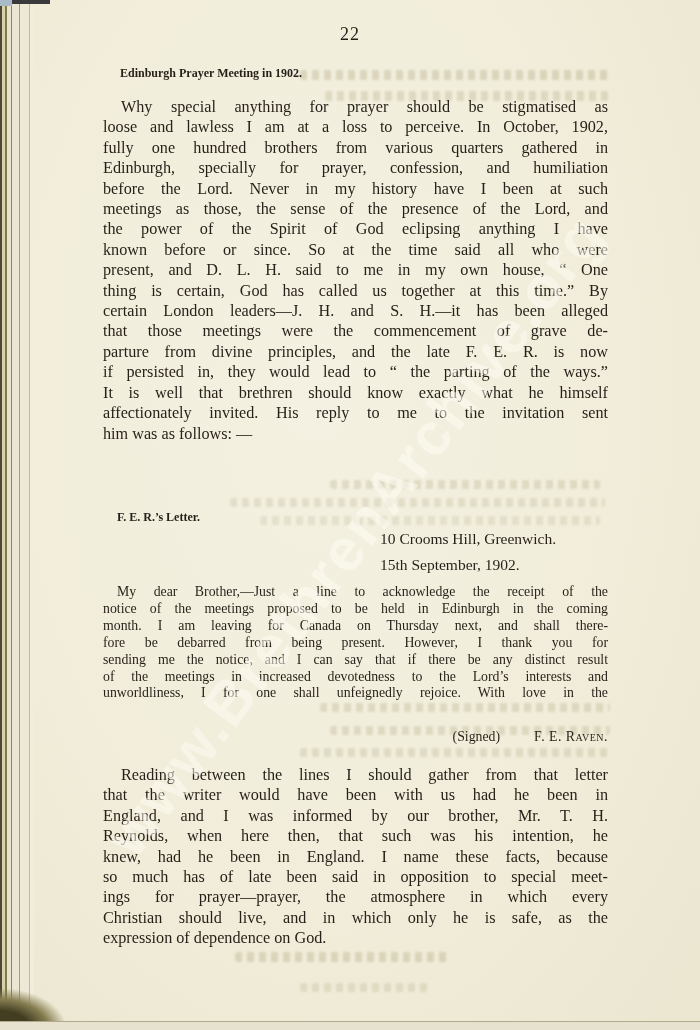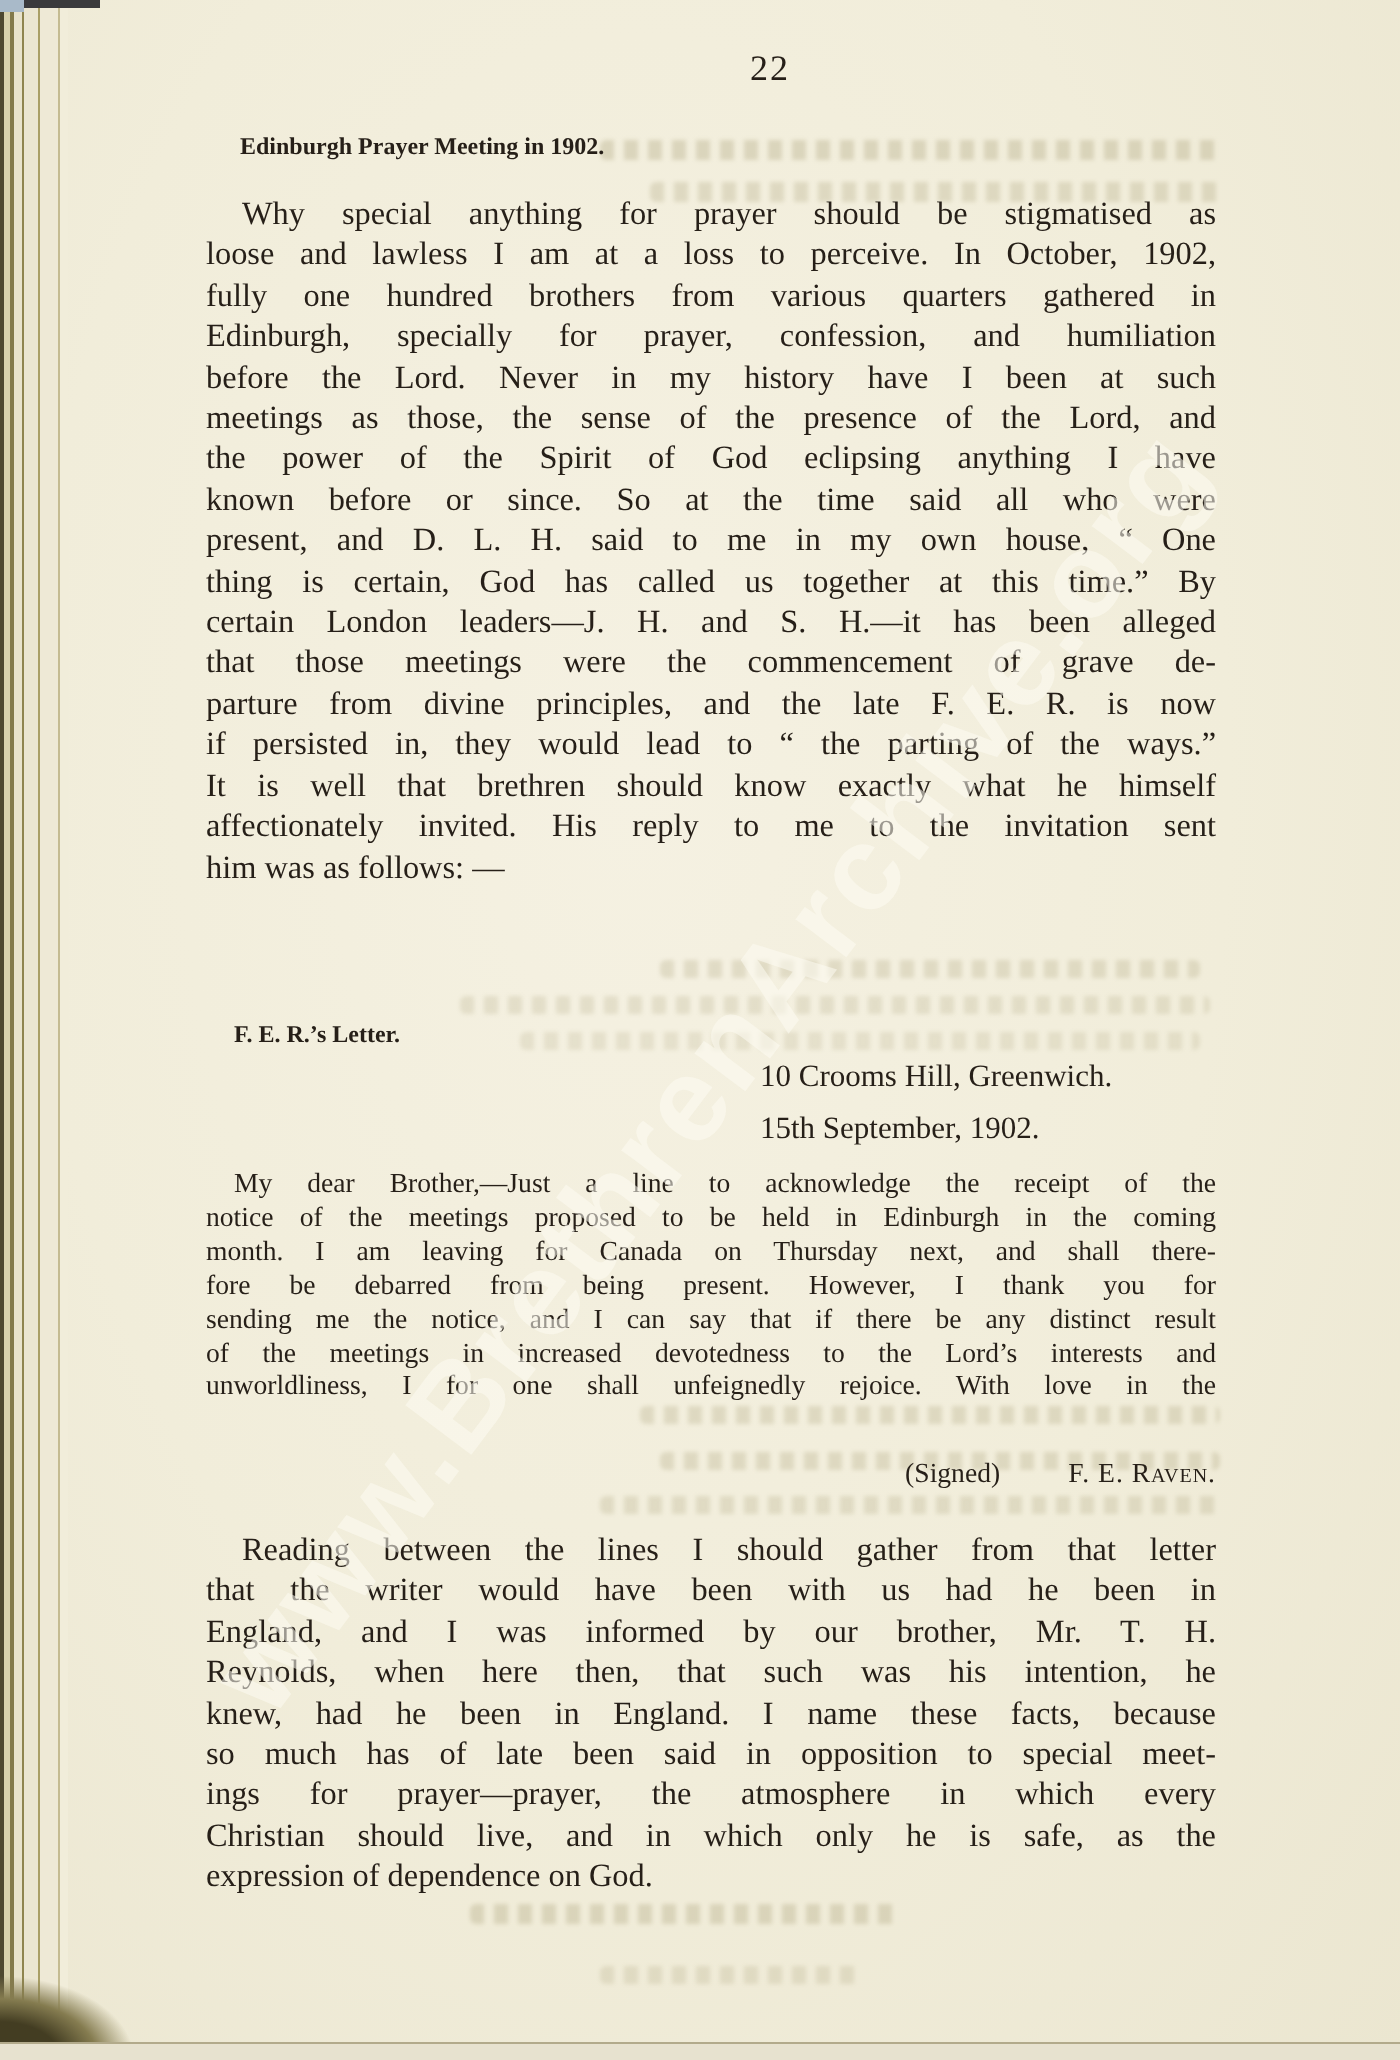--- a/index.html
+++ b/index.html
@@ -45,21 +45,21 @@
   }
   
   .watermark{
     position:absolute;left:355px;top:535px;transform:translate(-50%,-50%) rotate(-53deg);
     transform-origin:center;white-space:nowrap;
     font-family:"Liberation Sans","DejaVu Sans",sans-serif;
     font-weight:bold;font-size:60px;letter-spacing:2px;
     color:rgba(253,251,243,0.55);
   }
   .ink{color:#261f18;}
-  .pagenum{position:absolute;top:24px;left:340px;width:90px;text-align:center;font-size:18px;letter-spacing:1px;}
+  .pagenum{position:absolute;top:24px;left:340px;width:90px;font-size:18px;letter-spacing:1px;}
   .h-section{position:absolute;font-weight:bold;font-size:12px;}
   .h1{top:66px;left:120px;}
   .h2{top:510px;left:117px;}
   .para{position:absolute;left:103px;width:505px;font-size:16.2px;line-height:20.4px;}
   .para1{top:97px;}
   .para2{top:765px;}
   .tline{text-align:justify;text-align-last:justify;}
   .tline.last{text-align-last:left;}
   .tline.indent{text-indent:18px;}
   .address{position:absolute;left:380px;top:526px;width:280px;text-align:left;font-size:15.5px;line-height:26px;}

